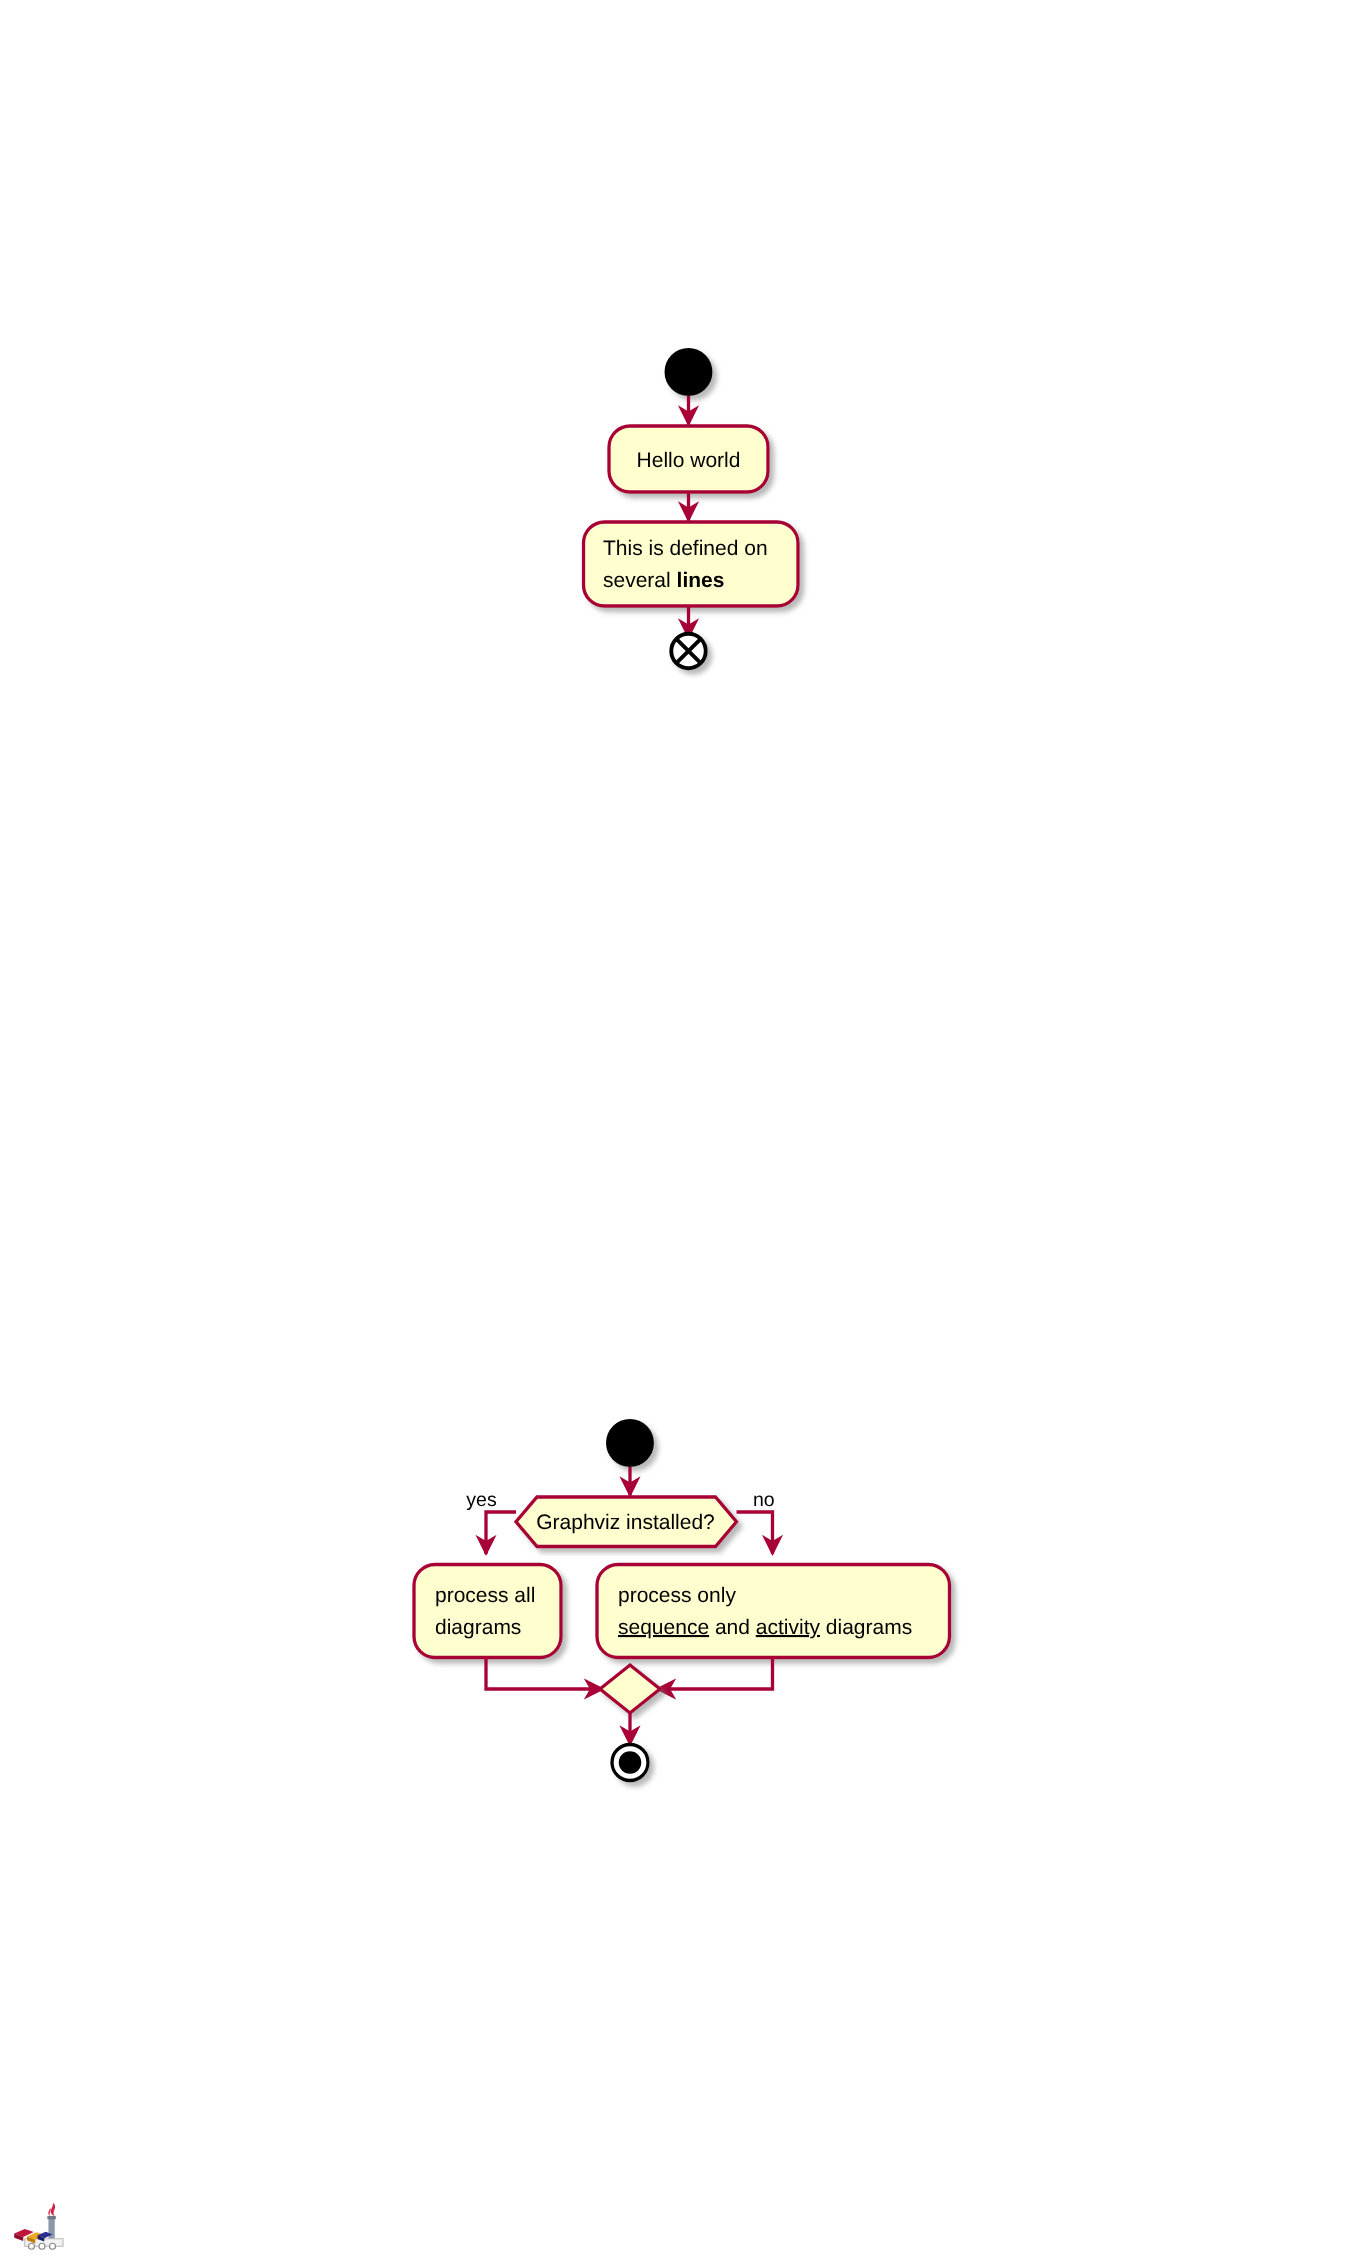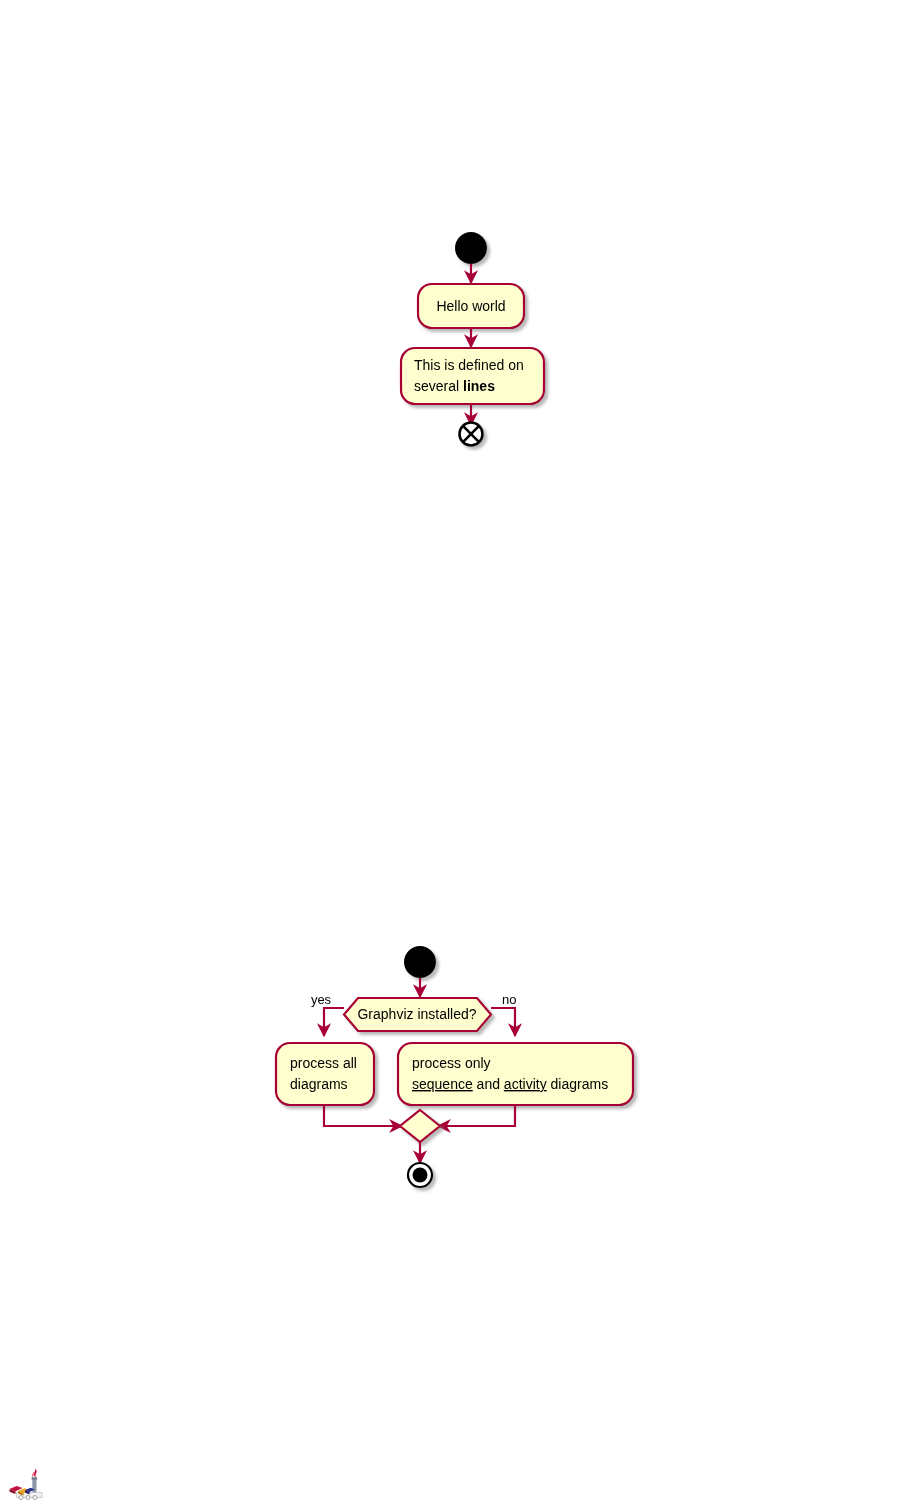--- a/index.html
+++ b/index.html
@@ -51,21 +51,21 @@
     top: 1466px;
     width: 40px;
     height: 38px;
   }
 </style>
 </head>
 <body>
 
 <div class="page">
 
-  <div class="diagram" style="left:376px; top:215px; width:200px; height:260px;text-decoration:underline;">
+  <div class="diagram" style="left:364px; top:215px; width:200px; height:260px;text-decoration:underline;">
     <svg width="200" height="260" viewBox="0 0 200 260" xmlns="http://www.w3.org/2000/svg">
       <defs>
         <filter id="shadow1" x="-30%" y="-30%" width="180%" height="180%">
           <feDropShadow dx="3" dy="3" stdDeviation="1.6" flood-color="#808080" flood-opacity="0.55"></feDropShadow>
         </filter>
         <marker id="arrowA" viewBox="0 0 12 12" refX="10" refY="6" markerWidth="7" markerHeight="7" orient="auto-start-reverse">
           <path d="M 0 0.5 L 11 6 L 0 11.5 L 3.2 6 Z" fill="#A80036"></path>
         </marker>
       </defs>
 

